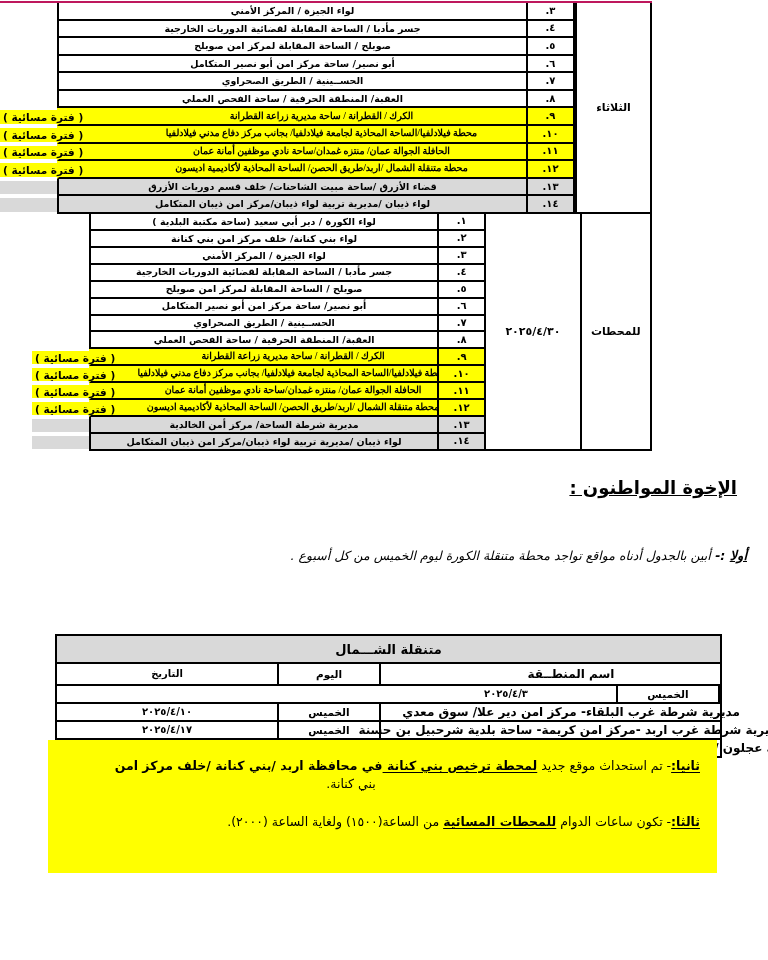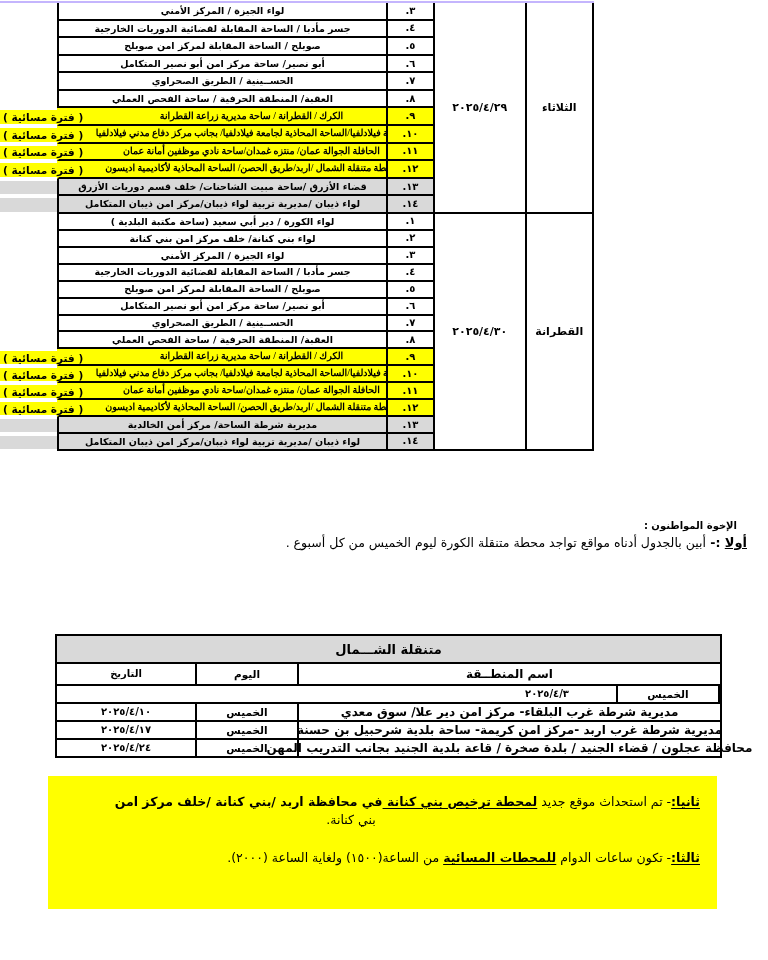--- a/index.html
+++ b/index.html
@@ -3,24 +3,24 @@
 <meta charset="utf-8">
 <style>
   html,body{margin:0;padding:0;}
   body{
     width:768px;height:960px;position:relative;overflow:hidden;
     background:#ffffff;color:#000;
     font-family:"DejaVu Sans","Liberation Sans",sans-serif;
     direction:rtl;
   }
   
-  #table1{position:absolute;top:1px;left:0;width:594px;border-top:2px solid #c4b5fd;}
+  #table1{position:absolute;top:1px;left:0;width:652px;border-top:2px solid #be185d;}
   .t1-section{display:flex;flex-direction:row;direction:ltr;}
   .t1-section.s0{height:211px;}
-  .t1-section.s1{height:237px;}
+  .t1-section.s1{height:237px;padding-left:32px;}
   .t1-rows{flex:1 1 auto;display:flex;flex-direction:column;min-width:0;}
   .t1-row{flex:1;display:flex;direction:ltr;min-height:0;}
   .t1-bleed{width:57px;position:relative;box-sizing:border-box;padding:2px 0;background-clip:content-box;}
   .t1-evening{
     position:absolute;left:3px;top:50%;transform:translateY(-50%);
     white-space:nowrap;font-weight:bold;font-size:10.5px;direction:rtl;z-index:3;
   }
   .t1-loc{
     flex:1;min-width:0;border-left:2px solid #000;border-bottom:2px solid #000;
     display:flex;align-items:center;justify-content:center;direction:rtl;
@@ -36,38 +36,38 @@
   .t1-row.gray  .t1-loc,.t1-row.gray  .t1-num,.t1-row.gray  .t1-bleed{background-color:#D9D9D9;}
   .t1-datecol{
     width:100px;border-bottom:2px solid #000;display:flex;align-items:center;justify-content:center;
     font-weight:bold;font-size:11px;direction:ltr;
   }
   .t1-daycol{
     width:73px;border-left:2px solid #000;border-right:2px solid #000;border-bottom:2px solid #000;
     display:flex;align-items:center;justify-content:center;font-weight:bold;font-size:11px;
   }
   
-  #intro-heading{position:absolute;top:520px;right:31px;font-size:10px;font-weight:bold;}
-  #intro-line{position:absolute;top:535px;right:21px;font-size:12.5px;}
+  #intro-heading{position:absolute;top:477px;right:31px;font-size:18px;font-weight:bold;text-decoration:underline;}
+  #intro-line{position:absolute;top:548px;right:21px;font-size:12.5px;font-style:italic;}
   #intro-line .lbl{font-weight:bold;font-size:13px;text-decoration:underline;}
   #intro-line .sep{font-weight:bold;}
   
   #table2{position:absolute;top:634px;left:55px;width:667px;border:2px solid #000;box-sizing:border-box;background:#fff;}
   .t2-title{height:26px;background:#D9D9D9;border-bottom:2px solid #000;display:flex;align-items:center;justify-content:center;font-weight:bold;font-size:13px;}
   .t2-row{display:flex;direction:rtl;border-bottom:2px solid #000;}
   .t2-row:last-child{border-bottom:none;}
   .t2-row.hdr{height:20px;}
   .t2-row.data{height:16px;}
-  .t2-cell{display:flex;align-items:center;justify-content:center;font-weight:bold;line-height:1;white-space:nowrap;}
+  .t2-cell{display:flex;align-items:center;justify-content:center;font-weight:bold;line-height:1;white-space:nowrap;margin-left:41px;}
   .t2-region{flex:1;min-width:0;font-size:12px;}
   .t2-day{width:100px;border-left:2px solid #000;border-right:2px solid #000;font-size:10.5px;}
   .t2-date{width:138px;font-size:10px;direction:ltr;}
   
   #notes{
-    position:absolute;top:776px;left:48px;width:669px;height:133px;background:#FFFF00;
+    position:absolute;top:740px;left:48px;width:669px;height:133px;background:#FFFF00;
     box-sizing:border-box;padding:18px 17px 4px 14px;font-size:12.5px;line-height:1.35;
   }
   #notes .seg-b{font-weight:bold;}
   #notes .seg-bu{font-weight:bold;text-decoration:underline;text-underline-offset:2px;}
   #note2-line2{padding-right:60px;margin-top:1px;text-align:center;}
   #note3{margin-top:21px;text-align:right;}
 </style>
 </head>
 <body>
 
@@ -136,21 +136,20 @@
           <div class="t1-bleed"></div>
           <div class="t1-loc">قضاء الأزرق /ساحة مبيت الشاحنات/ خلف قسم دوريات الأزرق</div>
           <div class="t1-num">.١٣</div>
         </div>
         <div class="t1-row gray">
           <div class="t1-bleed"></div>
           <div class="t1-loc">لواء ذيبان /مديرية تربية لواء ذيبان/مركز امن ذيبان المتكامل</div>
           <div class="t1-num">.١٤</div>
         </div>
       </div>
-      <div class="t1-datecol">٢٠٢٥/٤/٢٩</div>
       <div class="t1-daycol">الثلاثاء</div>
     </div>
     <div class="t1-section s1">
       <div class="t1-rows">
         <div class="t1-row white">
           <div class="t1-bleed"></div>
           <div class="t1-loc">لواء الكورة / دير أبي سعيد (ساحة مكتبة البلدية )</div>
           <div class="t1-num">.١</div>
         </div>
         <div class="t1-row white">
@@ -221,21 +220,21 @@
           <div class="t1-loc">مديرية شرطة الساحة/ مركز أمن الخالدية</div>
           <div class="t1-num">.١٣</div>
         </div>
         <div class="t1-row gray">
           <div class="t1-bleed"></div>
           <div class="t1-loc">لواء ذيبان /مديرية تربية لواء ذيبان/مركز امن ذيبان المتكامل</div>
           <div class="t1-num">.١٤</div>
         </div>
       </div>
       <div class="t1-datecol">٢٠٢٥/٤/٣٠</div>
-      <div class="t1-daycol">القطرانة</div>
+      <div class="t1-daycol">للمحطات</div>
     </div>
   </div>
 
 <div id="intro-heading">الإخوة المواطنون :</div>
 <div id="intro-line">
   <span class="lbl">أولا</span><span class="sep"> :- </span><span>أبين بالجدول أدناه مواقع تواجد محطة متنقلة الكورة ليوم الخميس من كل أسبوع .</span>
 </div>
 
 <div id="table2">
   <div class="t2-title">متنقلة الشـــمال</div>

